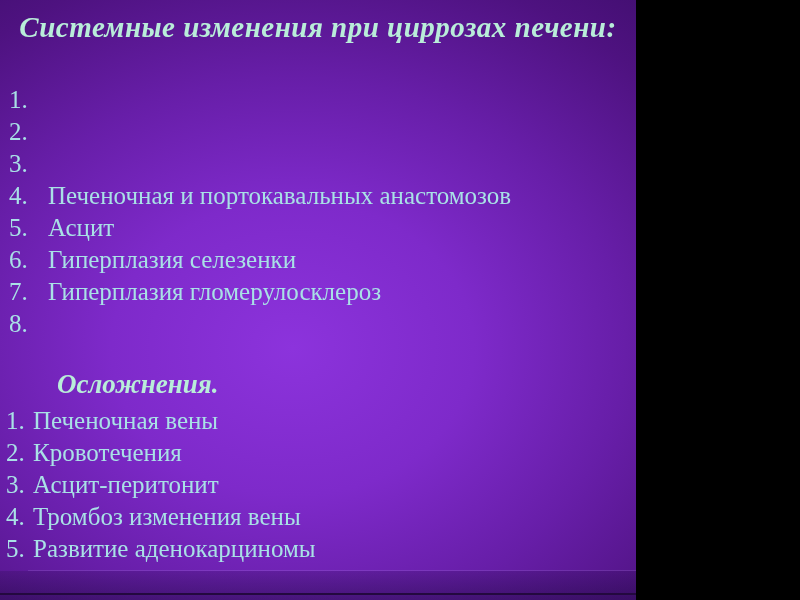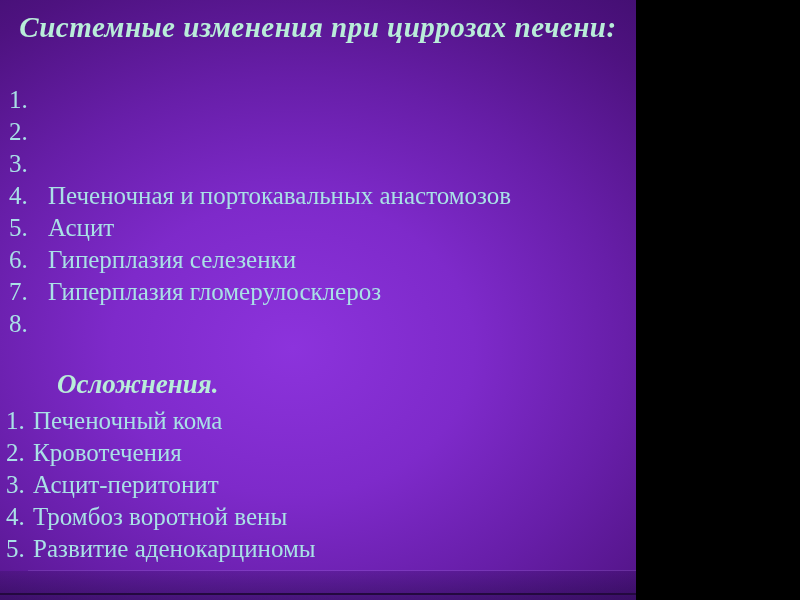--- a/index.html
+++ b/index.html
@@ -139,33 +139,33 @@
     <div class="row">
       <span class="num">8.</span>
     </div>
   </div>
 
   <div class="subheading">Осложнения.</div>
 
   <div class="list2">
     <div class="row">
       <span class="num">1.</span>
-      <span>Печеночный кома</span>
+      <span>Печеночная вены</span>
     </div>
     <div class="row">
       <span class="num">2.</span>
       <span>Кровотечения</span>
     </div>
     <div class="row">
       <span class="num">3.</span>
       <span>Асцит-перитонит</span>
     </div>
     <div class="row">
       <span class="num">4.</span>
-      <span>Тромбоз воротной вены</span>
+      <span>Тромбоз изменения вены</span>
     </div>
     <div class="row">
       <span class="num">5.</span>
       <span>Развитие аденокарциномы</span>
     </div>
   </div>
 
   <div class="bevel-line"></div>
   <div class="bottom-shade"></div>
   <div class="bottom-dark-line"></div>

